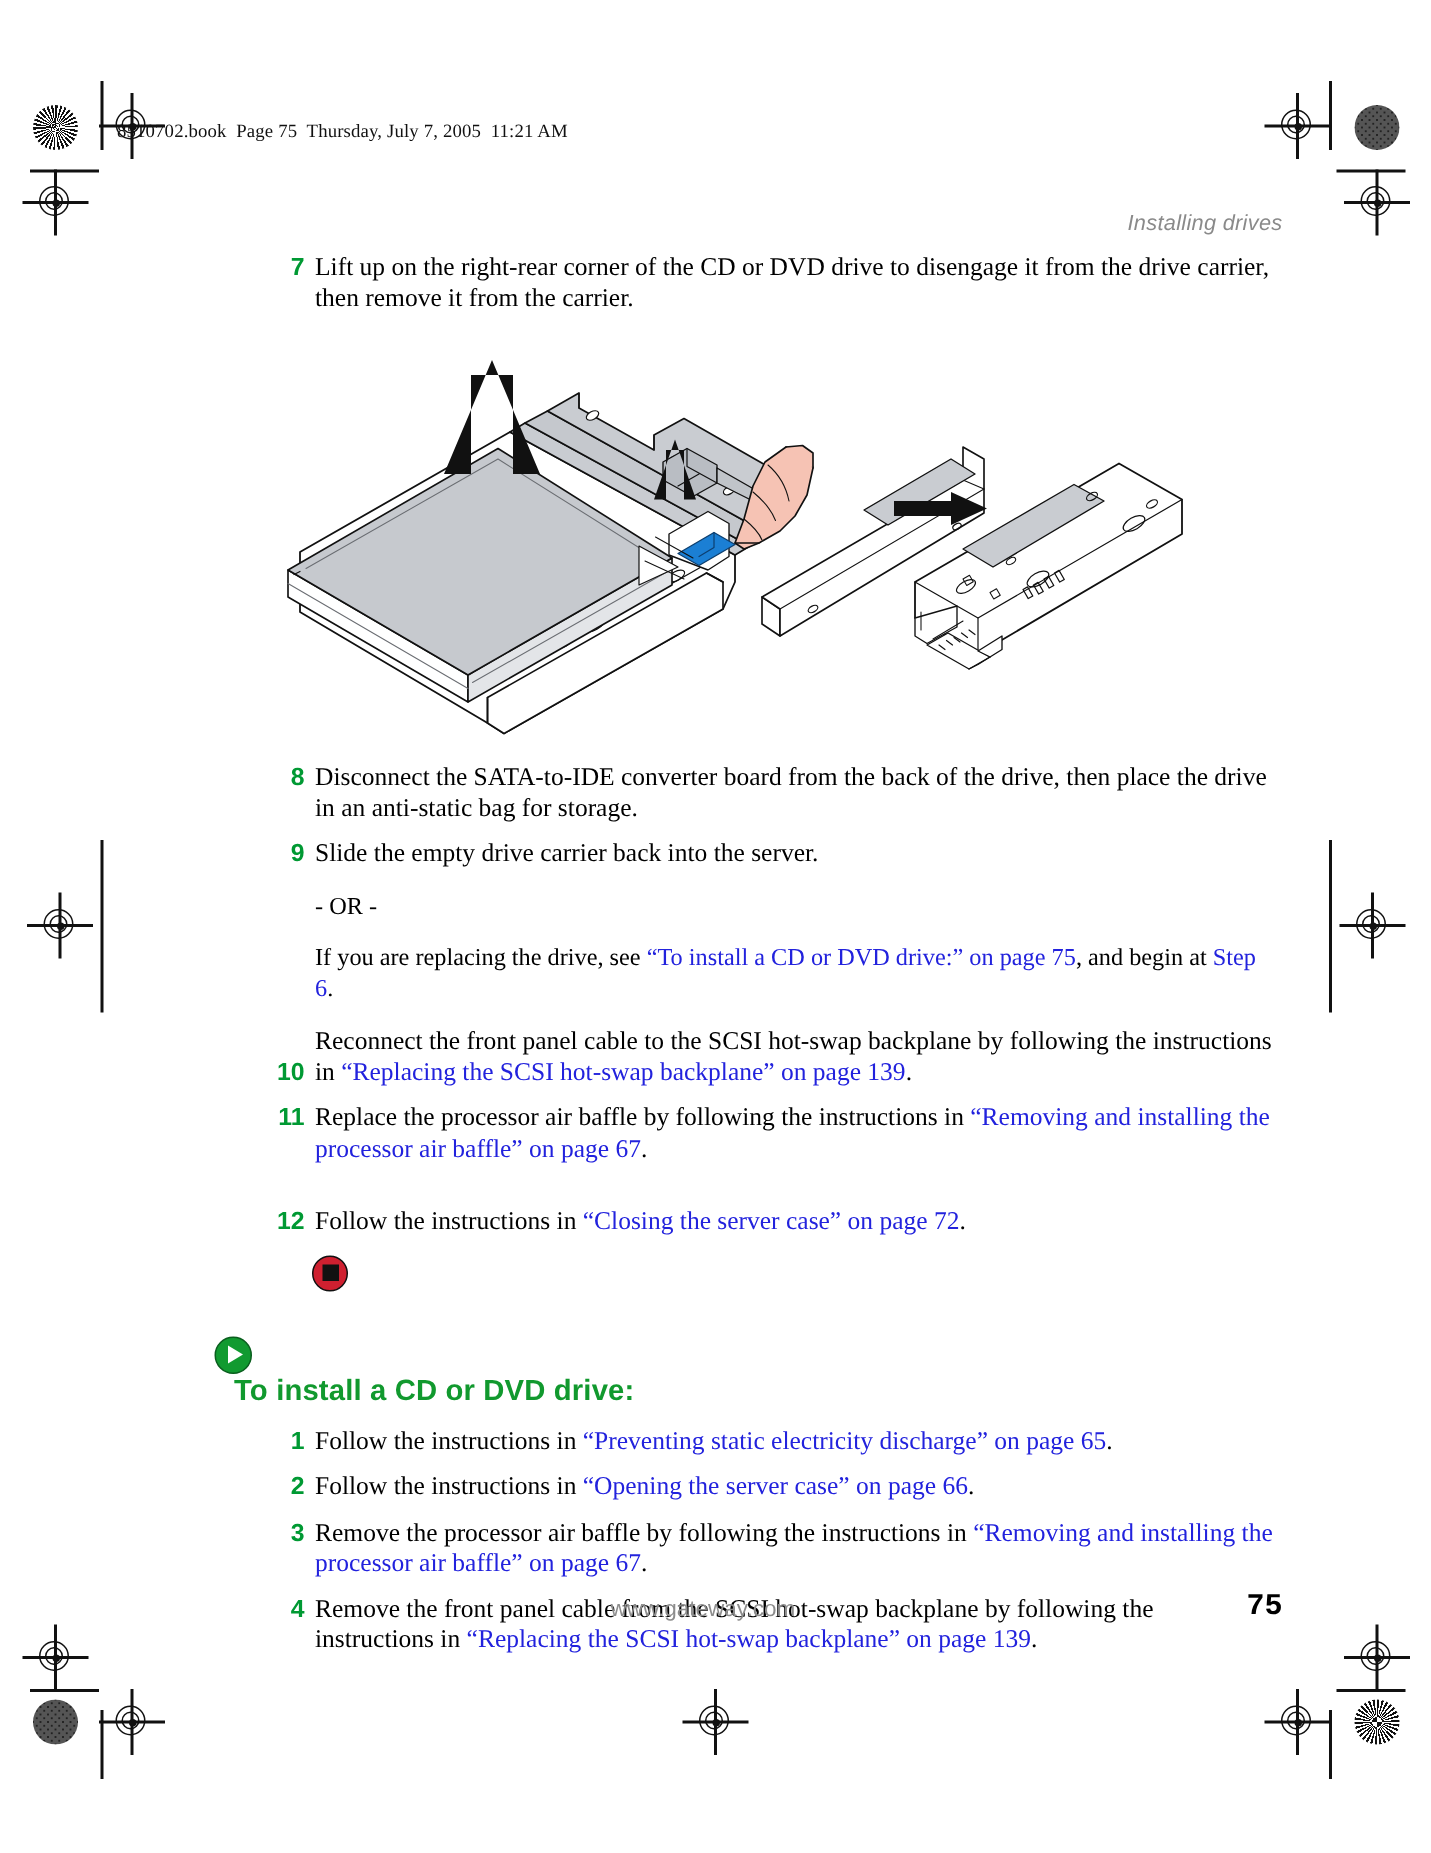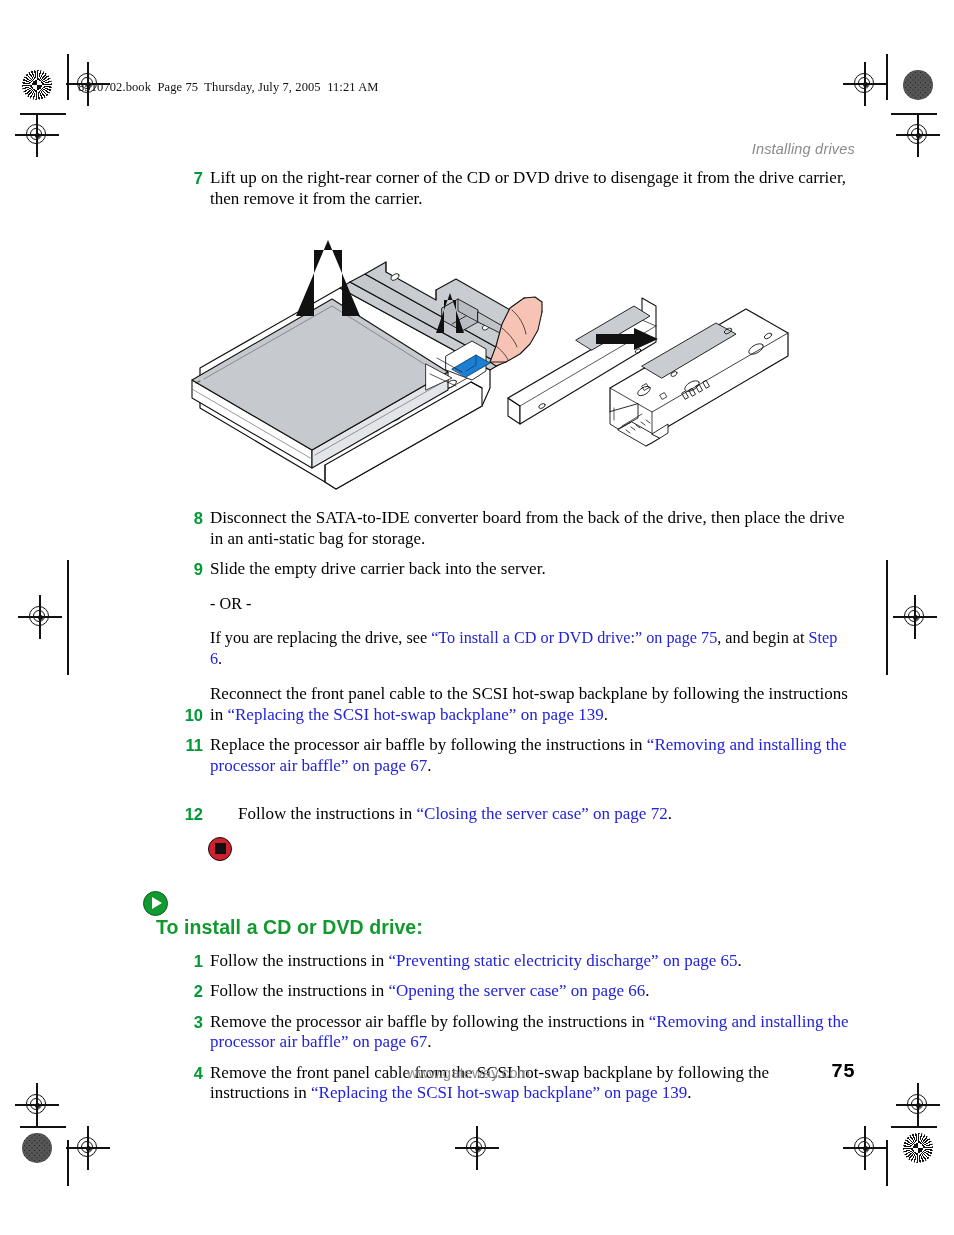--- a/index.html
+++ b/index.html
@@ -449,21 +449,21 @@
   <div class="step" style="margin-top:15px;align-items:flex-end;">
     <div class="num">10</div>
     <div class="body"><span>Reconnect the front panel cable to the SCSI hot-swap backplane by following the instructions in </span><span class="link">“Replacing the SCSI hot-swap backplane” on page 139</span><span>.</span></div>
   </div>
 
   <div class="step" style="margin-top:10px;">
     <div class="num">11</div>
     <div class="body"><span>Replace the processor air baffle by following the instructions in </span><span class="link">“Removing and installing the processor air baffle” on page 67</span><span>.</span></div>
   </div>
 
-  <div class="step" style="margin-top:28px;gap:28px;">
+  <div class="step" style="margin-top:28px;">
     <div class="num">12</div>
     <div class="body"><span>Follow the instructions in </span><span class="link">“Closing the server case” on page 72</span><span>.</span></div>
   </div>
 
   <div class="stop-marker">
     <i></i>
   </div>
 
   <div class="section-head">
     <span class="play-icon"></span>

